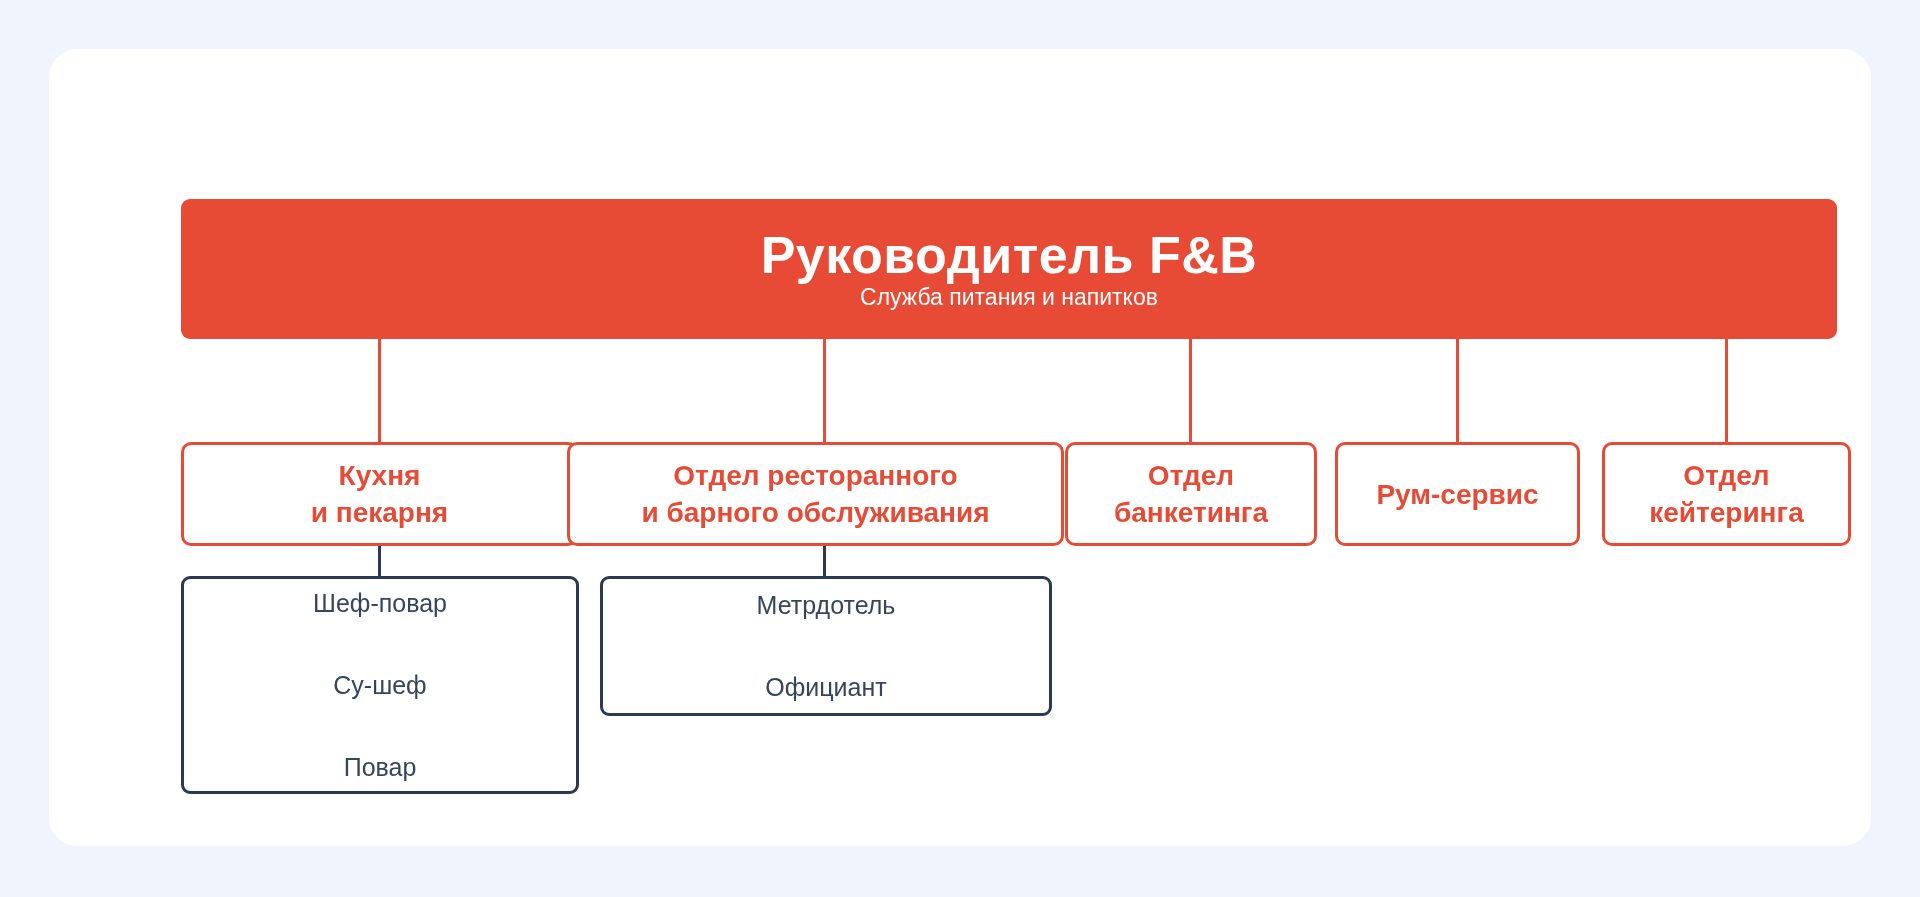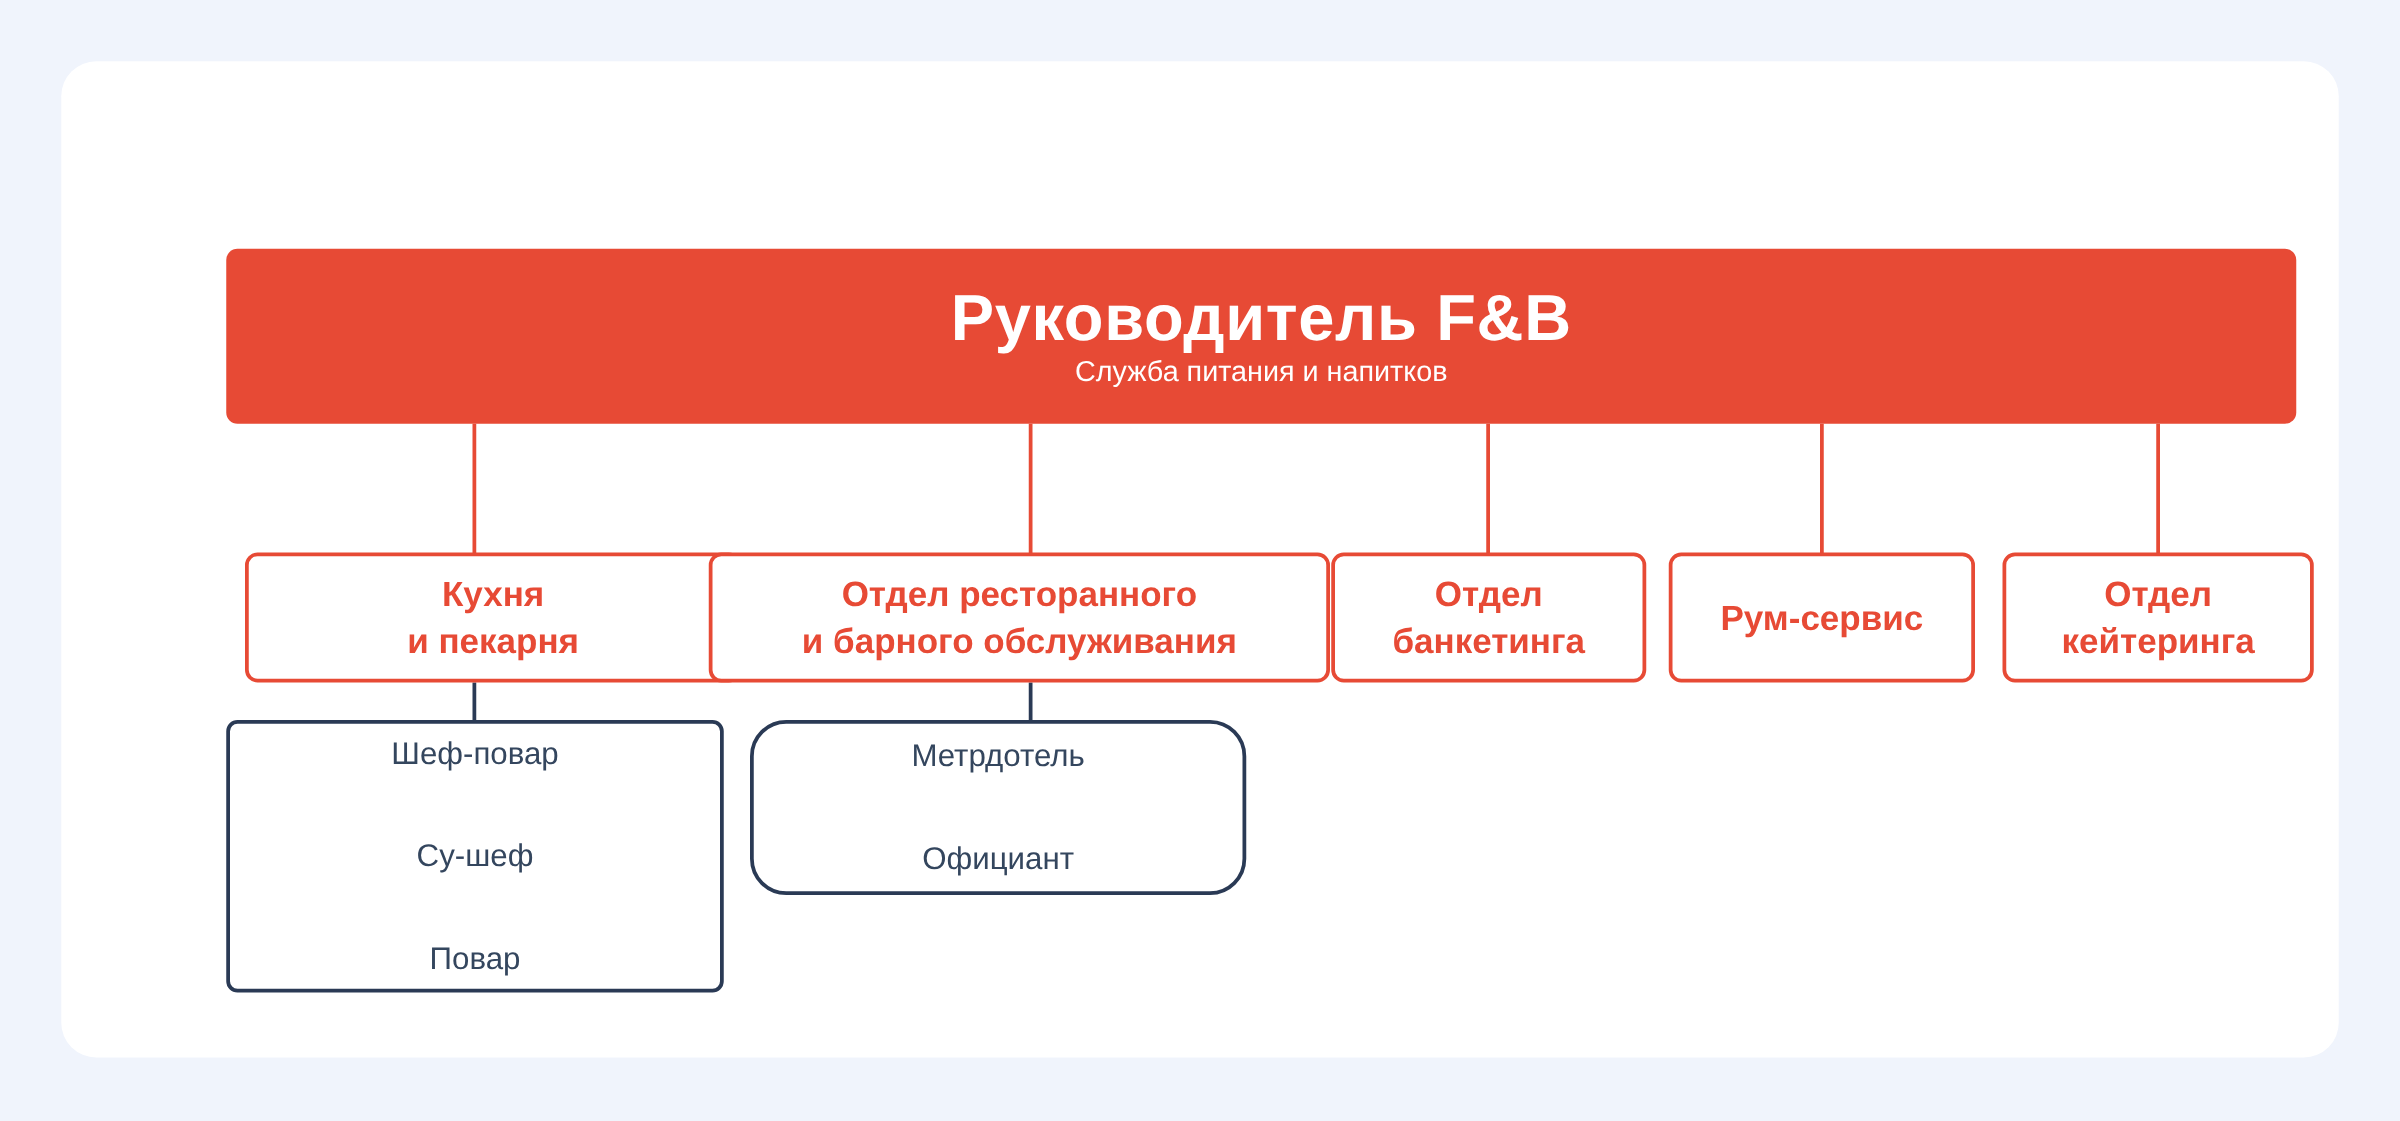--- a/index.html
+++ b/index.html
@@ -93,32 +93,32 @@
     text-align:center;
     gap:32px;
   }
   .role{
     color:var(--navy-text);
     font-size:25px;
     font-weight:400;
     line-height:50px;
   }
   
-  .dept-1{ left:147px;  width:397px; }
+  .dept-1{ left:132px;  width:397px; }
   .dept-2{ left:518px;  width:497px; }
   .dept-3{ left:1016px; width:252px; }
   .dept-4{ left:1286px; width:245px; }
   .dept-5{ left:1553px; width:249px; }
   .conn-1{ left:329px;  }
   .conn-2{ left:774px;  }
   .conn-3{ left:1140px; }
   .conn-4{ left:1407px; }
   .conn-5{ left:1676px; }
   .team-1{ left:132px; top:527px; width:398px; height:218px; }
-  .team-2{ left:551px; top:527px; width:397px; height:140px;border-radius:29px; }
+  .team-2{ left:551px; top:527px; width:452px; height:140px; }
 </style>
 </head>
 <body>
 
 <div class="canvas">
   <div class="card">
 
     <div class="root-node">
       <div class="root-title">Руководитель F&amp;B</div>
       <div class="root-subtitle">Служба питания и напитков</div>

